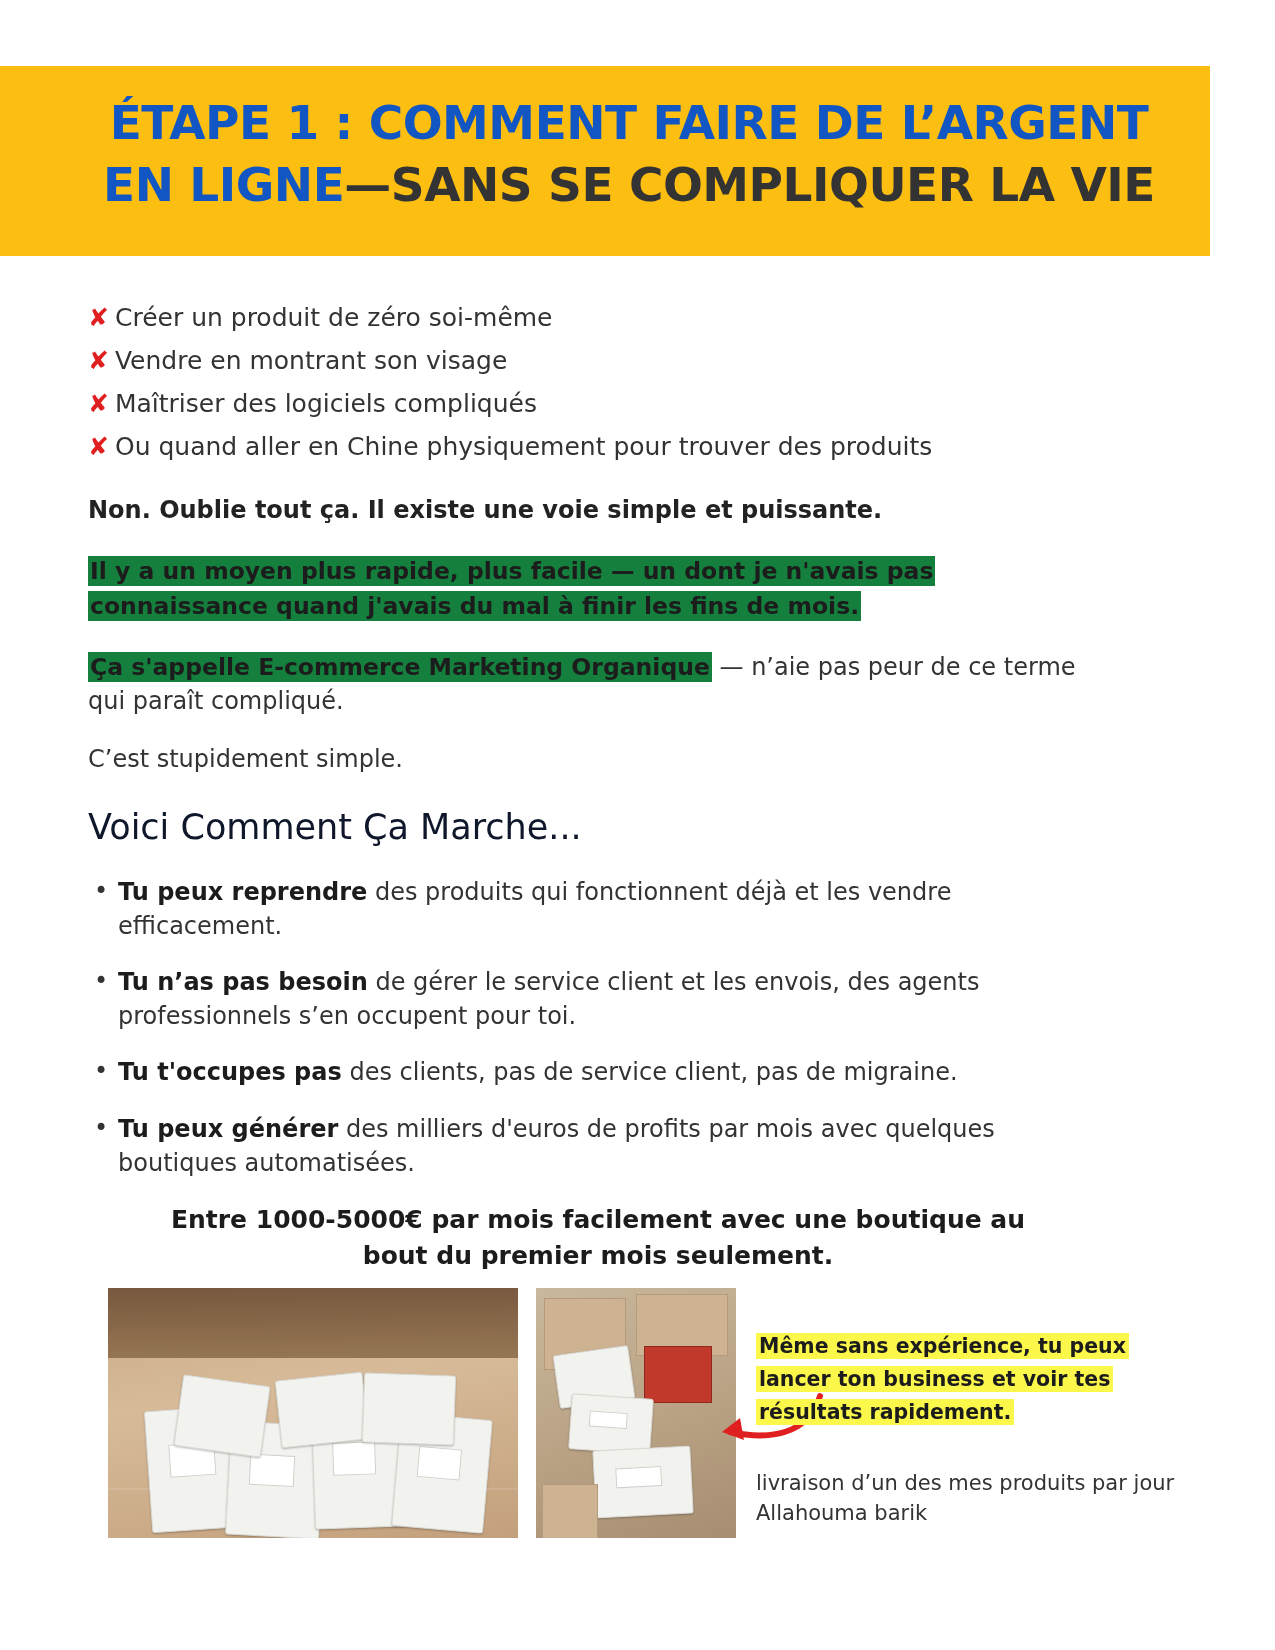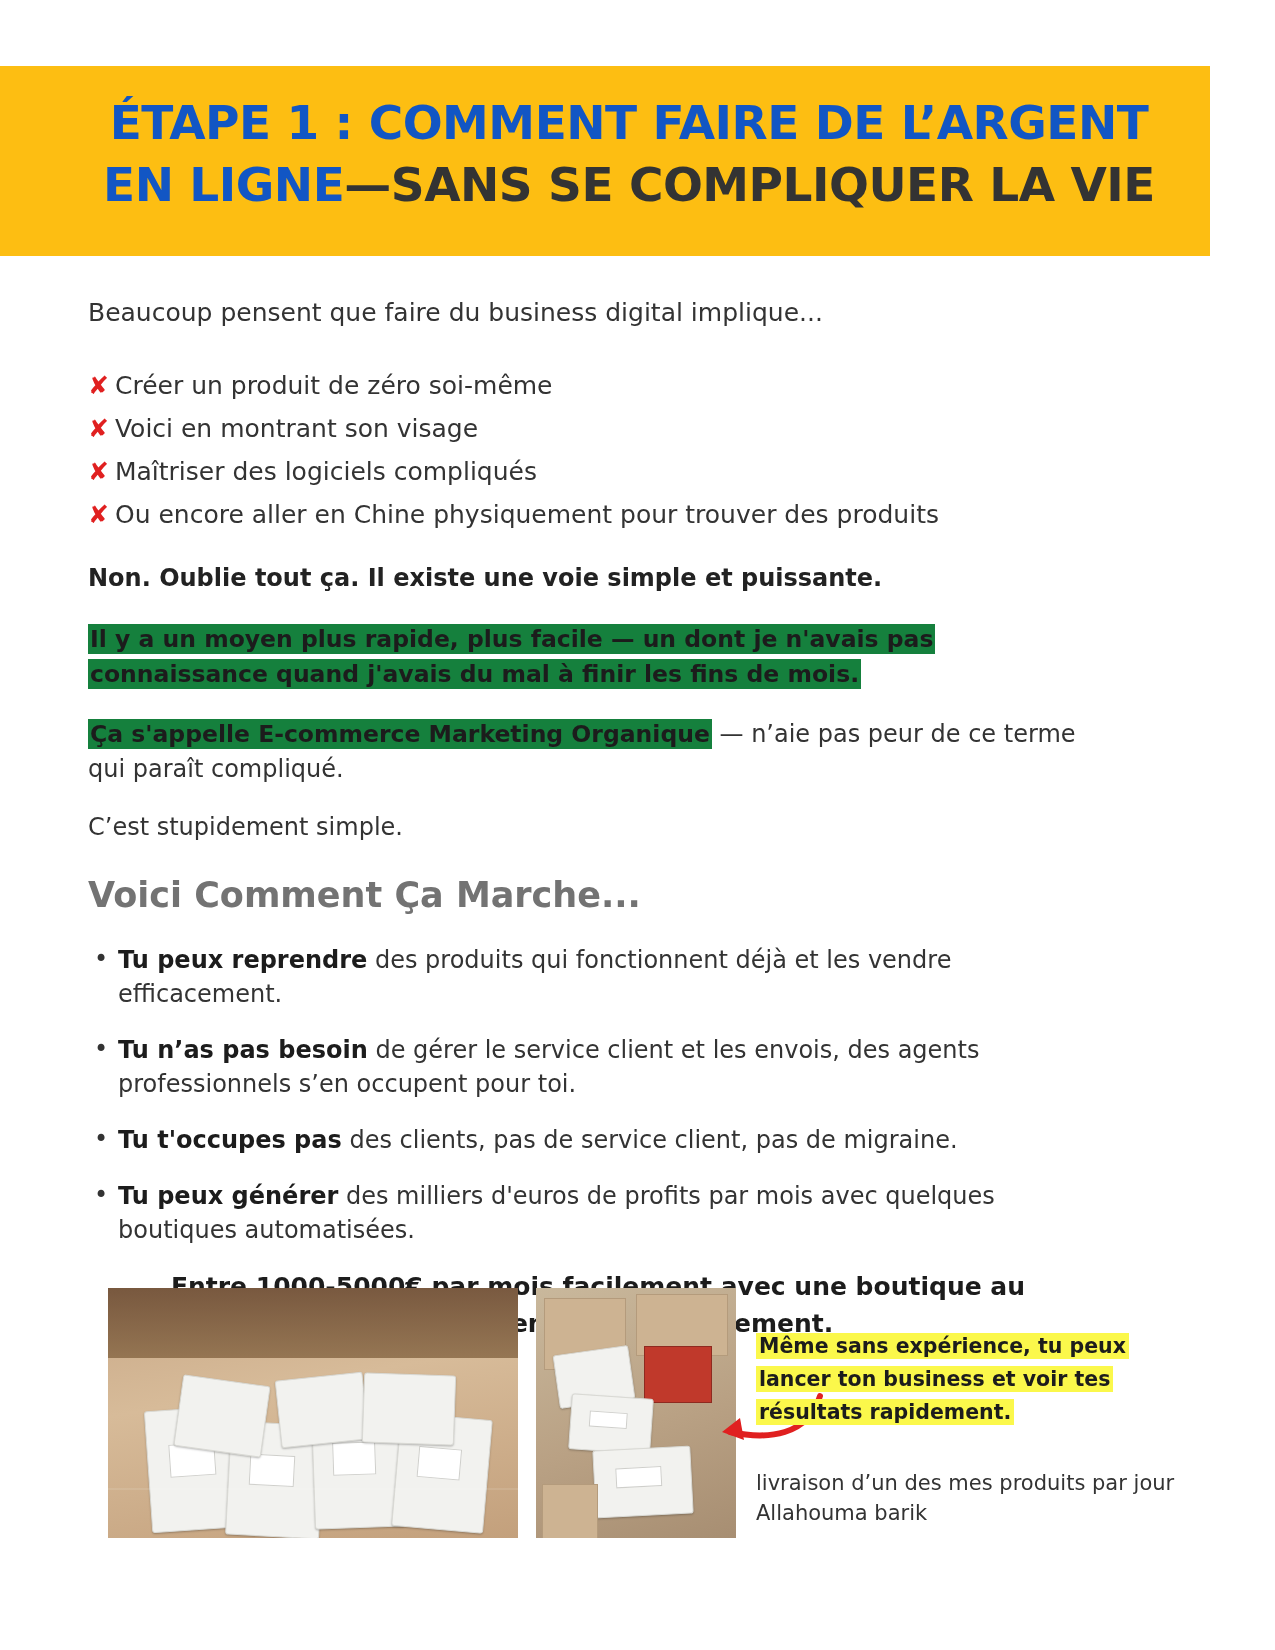--- a/index.html
+++ b/index.html
@@ -97,22 +97,22 @@
     margin: 12px 0 26px 0;
     color: #333;
   }
   p.simple {
     font-size: 24px;
     margin: 0 0 34px 0;
     color: #333;
   }
   h2.section {
     font-size: 35px;
-    font-weight: bold;
-    color: #737373;
+    font-weight: normal;
+    color: #0f172a;
     margin: 8px 0 28px 0;
   }
   ul.bullets {
     list-style: none;
     margin: 0 0 18px 0;
     padding: 0;
   }
   ul.bullets li {
     font-size: 24px;
     line-height: 1.42;
@@ -246,38 +246,37 @@
   <div class="banner-line">
     <span class="blue">ÉTAPE 1 : COMMENT FAIRE DE L’ARGENT</span>
   </div>
   <div class="banner-line">
     <span class="blue">EN LIGNE</span><span class="dark">—SANS SE COMPLIQUER LA VIE</span>
   </div>
 </div>
 
 <div class="content">
 
-  <p class="intro">Beaucoup pensent que faire du business digital implique...</p>
 
   <ul class="xlist">
     <li>
       <span class="xmark">✘</span>
       <span>Créer un produit de zéro soi-même</span>
     </li>
     <li>
       <span class="xmark">✘</span>
-      <span>Voici en montrant son visage</span>
+      <span>Vendre en montrant son visage</span>
     </li>
     <li>
       <span class="xmark">✘</span>
       <span>Maîtriser des logiciels compliqués</span>
     </li>
     <li>
       <span class="xmark">✘</span>
-      <span>Ou encore aller en Chine physiquement pour trouver des produits</span>
+      <span>Ou quand aller en Chine physiquement pour trouver des produits</span>
     </li>
   </ul>
 
   <p class="bold-line">Non. Oublie tout ça. Il existe une voie simple et puissante.</p>
 
   <p class="hlpara">
     <span class="hl">Il y a un moyen plus rapide, plus facile — un dont je n'avais pas connaissance quand j'avais du mal à finir les fins de mois.</span>
   </p>
 
   <p class="mixed">

